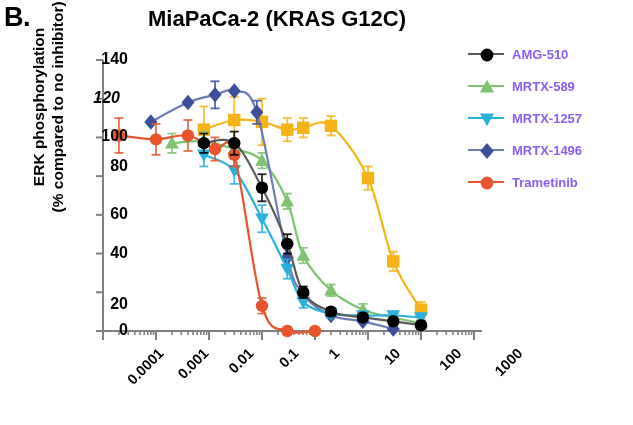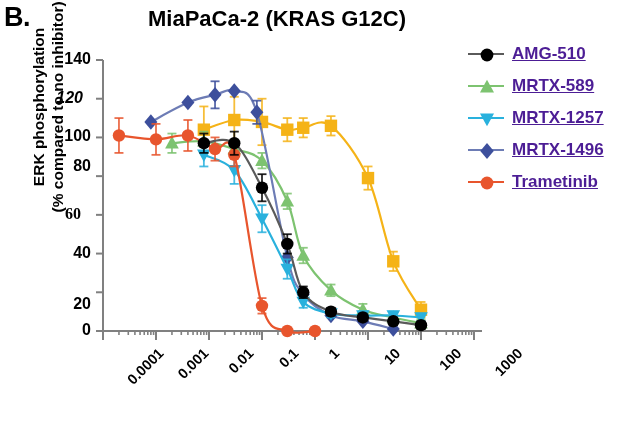--- a/index.html
+++ b/index.html
@@ -73,20 +73,21 @@
     top: 0;
   }
 
   .ytick-label {
     position: absolute;
     font-size: 16px;
     font-weight: bold;
     color: #000000;
     text-align: right;
     width: 46px;
+    padding-left: 37px;
   }
 
   .xtick-label {
     position: absolute;
     font-size: 14.5px;
     font-weight: bold;
     color: #000000;
     transform: rotate(-45deg);
     transform-origin: right top;
     white-space: nowrap;
@@ -120,26 +121,25 @@
     height: 2.4px;
   }
 
   .legend-mark {
     position: absolute;
     left: 12px;
     top: 3px;
   }
 
   .legend-label {
-    font-size: 17px;
-    font-weight: bold;
-    color: #4c1d95;
+    font-size: 13px;
+    font-weight: bold;
+    color: #8b5cf6;
     margin-left: 6px;
     white-space: nowrap;
-    text-decoration: underline;
   }
 </style>
 </head>
 <body>
 
 <div id="figure">
 
   <div id="panel-label">B.</div>
 
   <div id="chart-title">MiaPaCa-2 (KRAS G12C)</div>
@@ -434,21 +434,21 @@
           <circle cx="393.28742650014215" cy="321.32142857142856" r="6.2" fill="#000000"></circle>
           <circle cx="421" cy="325.1928571428571" r="6.2" fill="#000000"></circle>
         </g>
       </g>
   </svg>
 
   <div id="ytick-labels">
       <div class="ytick-label" style="left: 45px; top: 321px;">0</div>
       <div class="ytick-label" style="left: 45px; top: 282.286px; margin-top: 13px;">20</div>
       <div class="ytick-label" style="left: 45px; top: 243.571px;">40</div>
-      <div class="ytick-label" style="left: 35px; top: 204.857px; font-family: Liberation Serif, serif;">60</div>
+      <div class="ytick-label" style="left: 45px; top: 204.857px;">60</div>
       <div class="ytick-label" style="left: 45px; top: 157px;">80</div>
       <div class="ytick-label" style="left: 45px; top: 127.429px;">100</div>
       <div class="ytick-label" style="left: 37px; top: 88.7143px; font-style: italic;">120</div>
       <div class="ytick-label" style="left: 45px; top: 50px;">140</div>
     </div>
   <div id="xtick-labels">
       <div class="xtick-label" style="left: 111px; top: 345px;">0.0001</div>
       <div class="xtick-label" style="left: 164px; top: 345px;">0.001</div>
       <div class="xtick-label" style="left: 217px; top: 345px;">0.01</div>
       <div class="xtick-label" style="left: 270px; top: 345px;">0.1</div>

